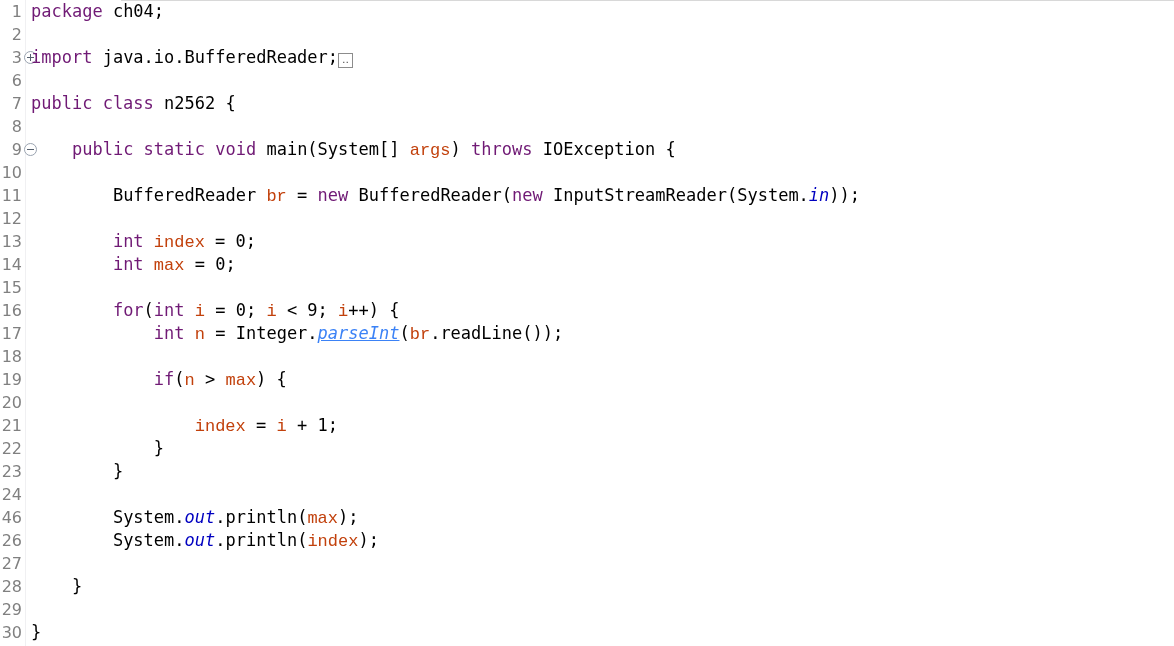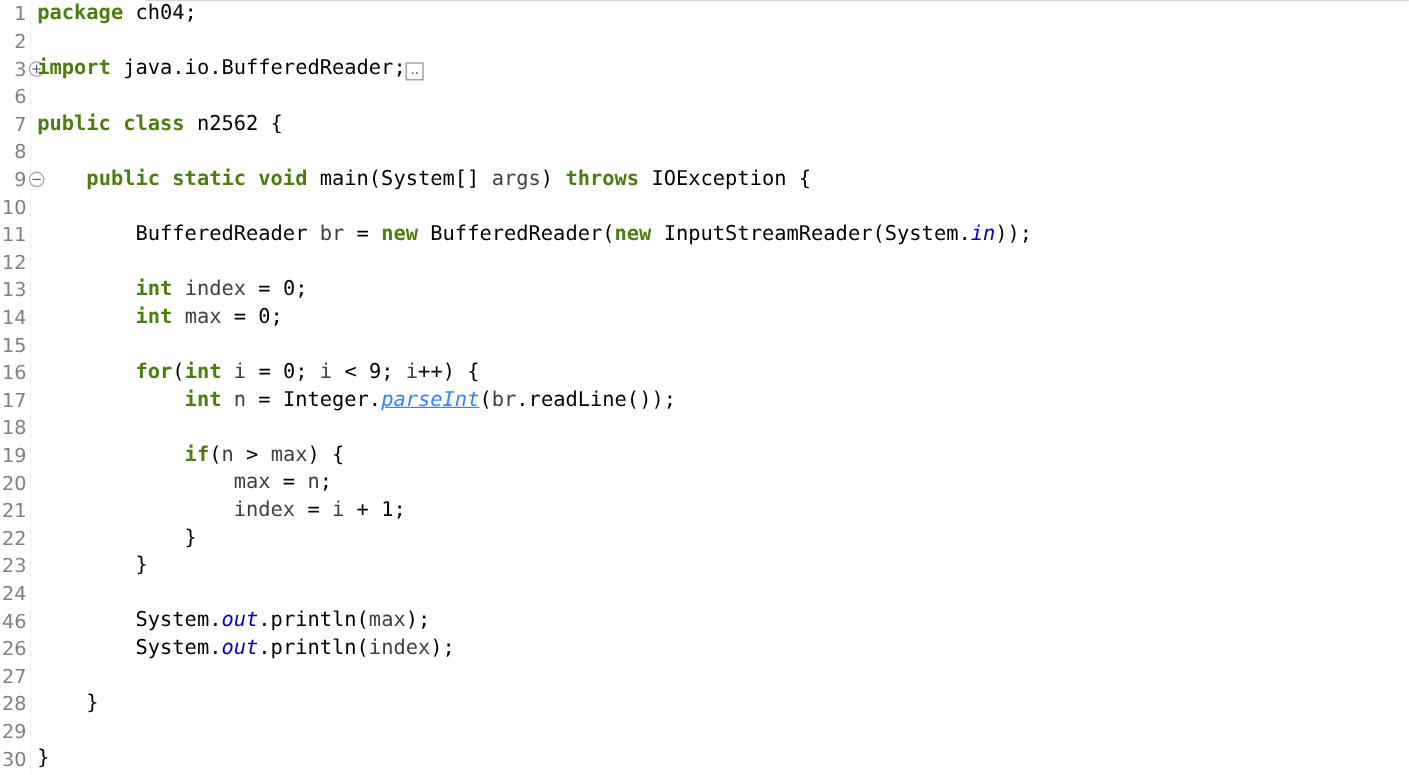--- a/index.html
+++ b/index.html
@@ -102,23 +102,23 @@
   }
 
   .code {
     position: absolute;
     left: 31px;
     top: 0;
     color: #000000;
   }
 
   
-  .kw   { color: #4d7c0f; font-weight: bold; }
+  .kw   { color: #701a75; font-weight: normal; }
   .plain{ color: #000000; }
-  .lvar { color: #404040; }
+  .lvar { color: #c2410c; font-family: Liberation Mono, monospace; }
   .field{ color: #0000c0; font-weight: normal; font-style: italic; }
   .smeth{ color: #3b82f6; font-style: italic; text-decoration: underline; }
 
   .collapsed-box {
     display: inline-block;
     position: relative;
     top: 2px;
     width: 15px;
     height: 15px;
     border: 1px solid #8c8c8c;
@@ -149,21 +149,21 @@
       <div class="line"><span class="lnum">10</span><span class="code"><span></span></span></div>
       <div class="line"><span class="lnum">11</span><span class="code"><span>        </span><span class="plain">BufferedReader </span><span class="lvar">br</span><span class="plain"> = </span><span class="kw">new</span><span class="plain"> BufferedReader(</span><span class="kw">new</span><span class="plain"> InputStreamReader(System.</span><span class="field">in</span><span class="plain">));</span></span></div>
       <div class="line"><span class="lnum">12</span><span class="code"><span></span></span></div>
       <div class="line"><span class="lnum">13</span><span class="code"><span>        </span><span class="kw">int</span><span class="plain"> </span><span class="lvar">index</span><span class="plain"> = 0;</span></span></div>
       <div class="line"><span class="lnum">14</span><span class="code"><span>        </span><span class="kw">int</span><span class="plain"> </span><span class="lvar">max</span><span class="plain"> = 0;</span></span></div>
       <div class="line"><span class="lnum">15</span><span class="code"><span></span></span></div>
       <div class="line"><span class="lnum">16</span><span class="code"><span>        </span><span class="kw">for</span><span class="plain">(</span><span class="kw">int</span><span class="plain"> </span><span class="lvar">i</span><span class="plain"> = 0; </span><span class="lvar">i</span><span class="plain"> &lt; 9; </span><span class="lvar">i</span><span class="plain">++) {</span></span></div>
       <div class="line"><span class="lnum">17</span><span class="code"><span>            </span><span class="kw">int</span><span class="plain"> </span><span class="lvar">n</span><span class="plain"> = Integer.</span><span class="smeth">parseInt</span><span class="plain">(</span><span class="lvar">br</span><span class="plain">.readLine());</span></span></div>
       <div class="line"><span class="lnum">18</span><span class="code"><span></span></span></div>
       <div class="line"><span class="lnum">19</span><span class="code"><span>            </span><span class="kw">if</span><span class="plain">(</span><span class="lvar">n</span><span class="plain"> &gt; </span><span class="lvar">max</span><span class="plain">) {</span></span></div>
-      <div class="line"><span class="lnum">20</span><span class="code"><span>                </span><span class="lvar">max</span><span class="plain"> = </span><span class="lvar">n</span><span class="plain">;</span></span></div>
+      <div class="line"><span class="lnum">20</span></div>
       <div class="line"><span class="lnum">21</span><span class="code"><span>                </span><span class="lvar">index</span><span class="plain"> = </span><span class="lvar">i</span><span class="plain"> + 1;</span></span></div>
       <div class="line"><span class="lnum">22</span><span class="code"><span>            </span><span class="plain">}</span></span></div>
       <div class="line"><span class="lnum">23</span><span class="code"><span>        </span><span class="plain">}</span></span></div>
       <div class="line"><span class="lnum">24</span><span class="code"><span></span></span></div>
       <div class="line"><span class="lnum">46</span><span class="code"><span>        </span><span class="plain">System.</span><span class="field">out</span><span class="plain">.println(</span><span class="lvar">max</span><span class="plain">);</span></span></div>
       <div class="line"><span class="lnum">26</span><span class="code"><span>        </span><span class="plain">System.</span><span class="field">out</span><span class="plain">.println(</span><span class="lvar">index</span><span class="plain">);</span></span></div>
       <div class="line"><span class="lnum">27</span><span class="code"><span></span></span></div>
       <div class="line"><span class="lnum">28</span><span class="code"><span>    </span><span class="plain">}</span></span></div>
       <div class="line"><span class="lnum">29</span><span class="code"><span></span></span></div>
       <div class="line"><span class="lnum">30</span><span class="code"><span></span><span class="plain">}</span></span></div>

